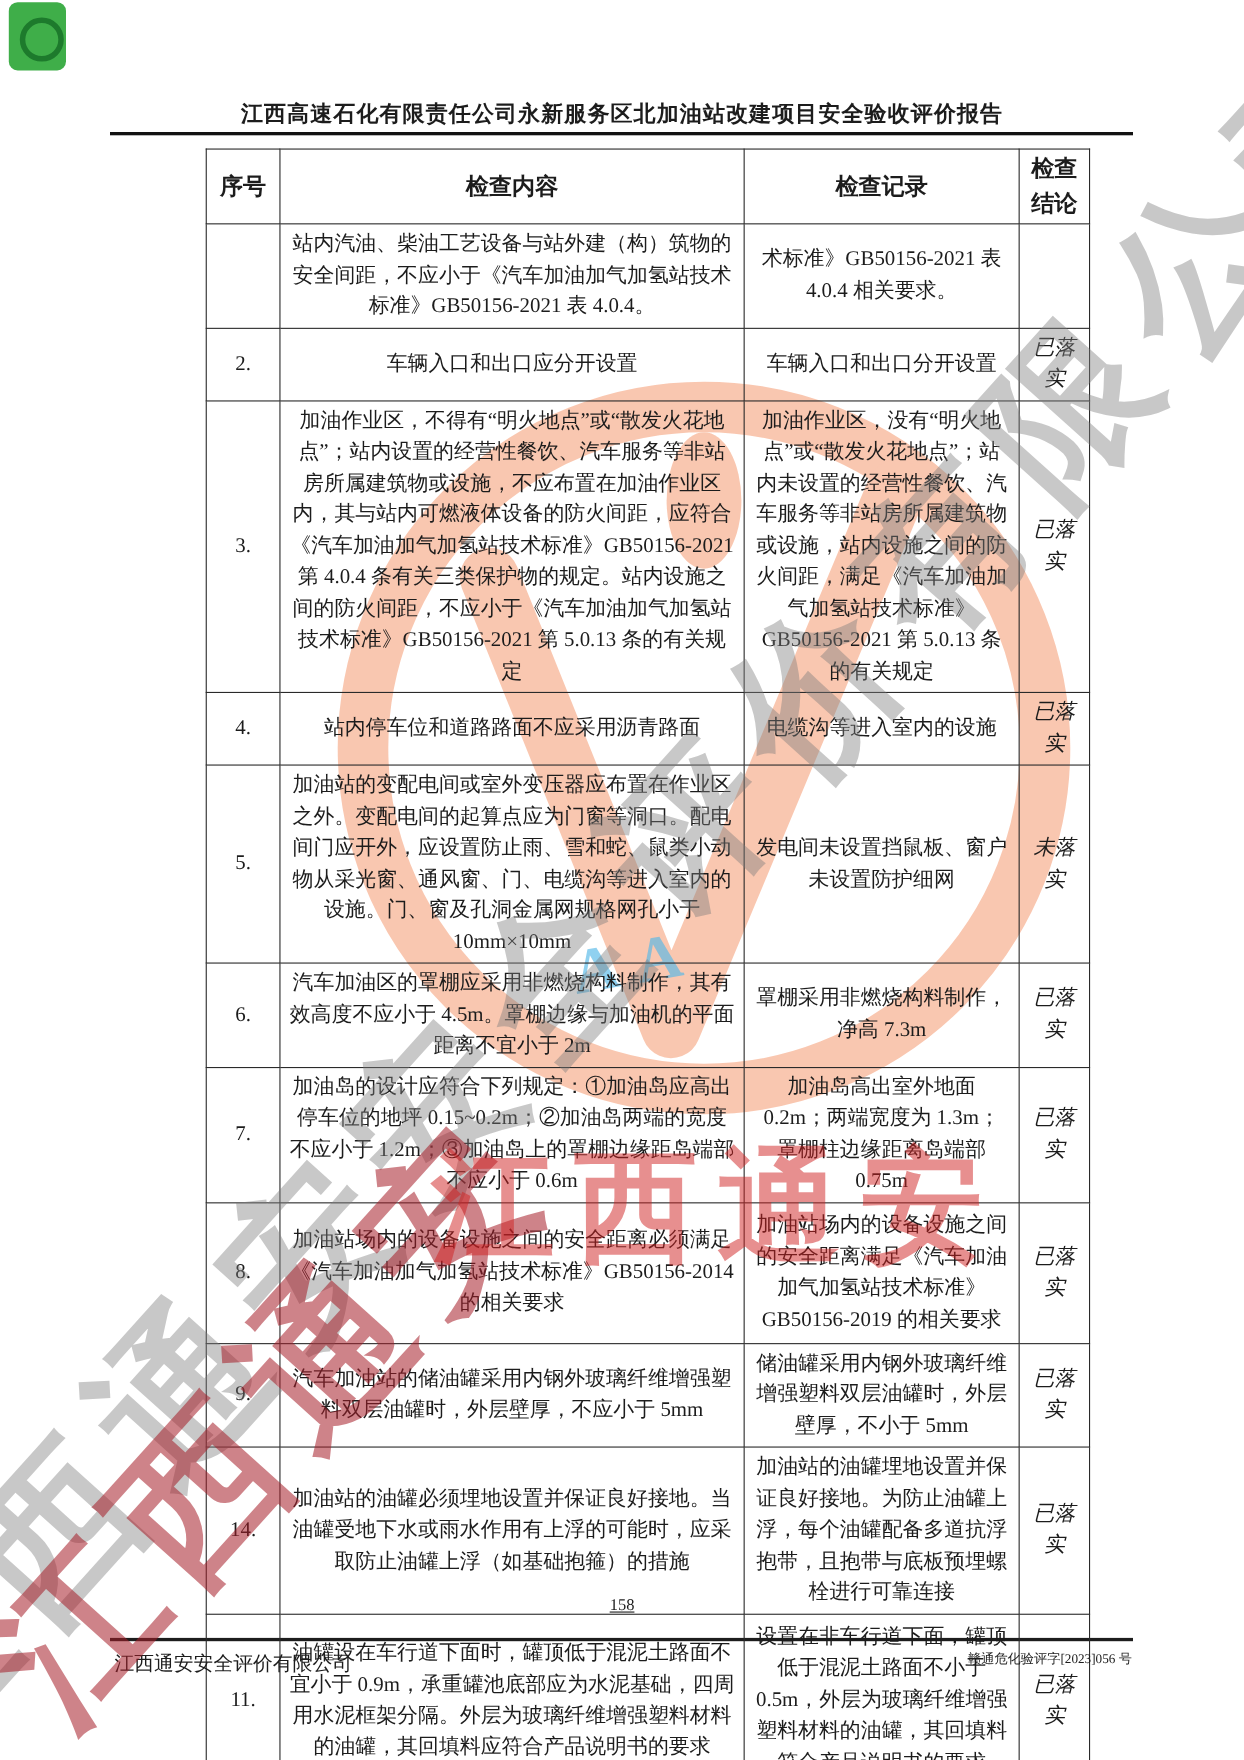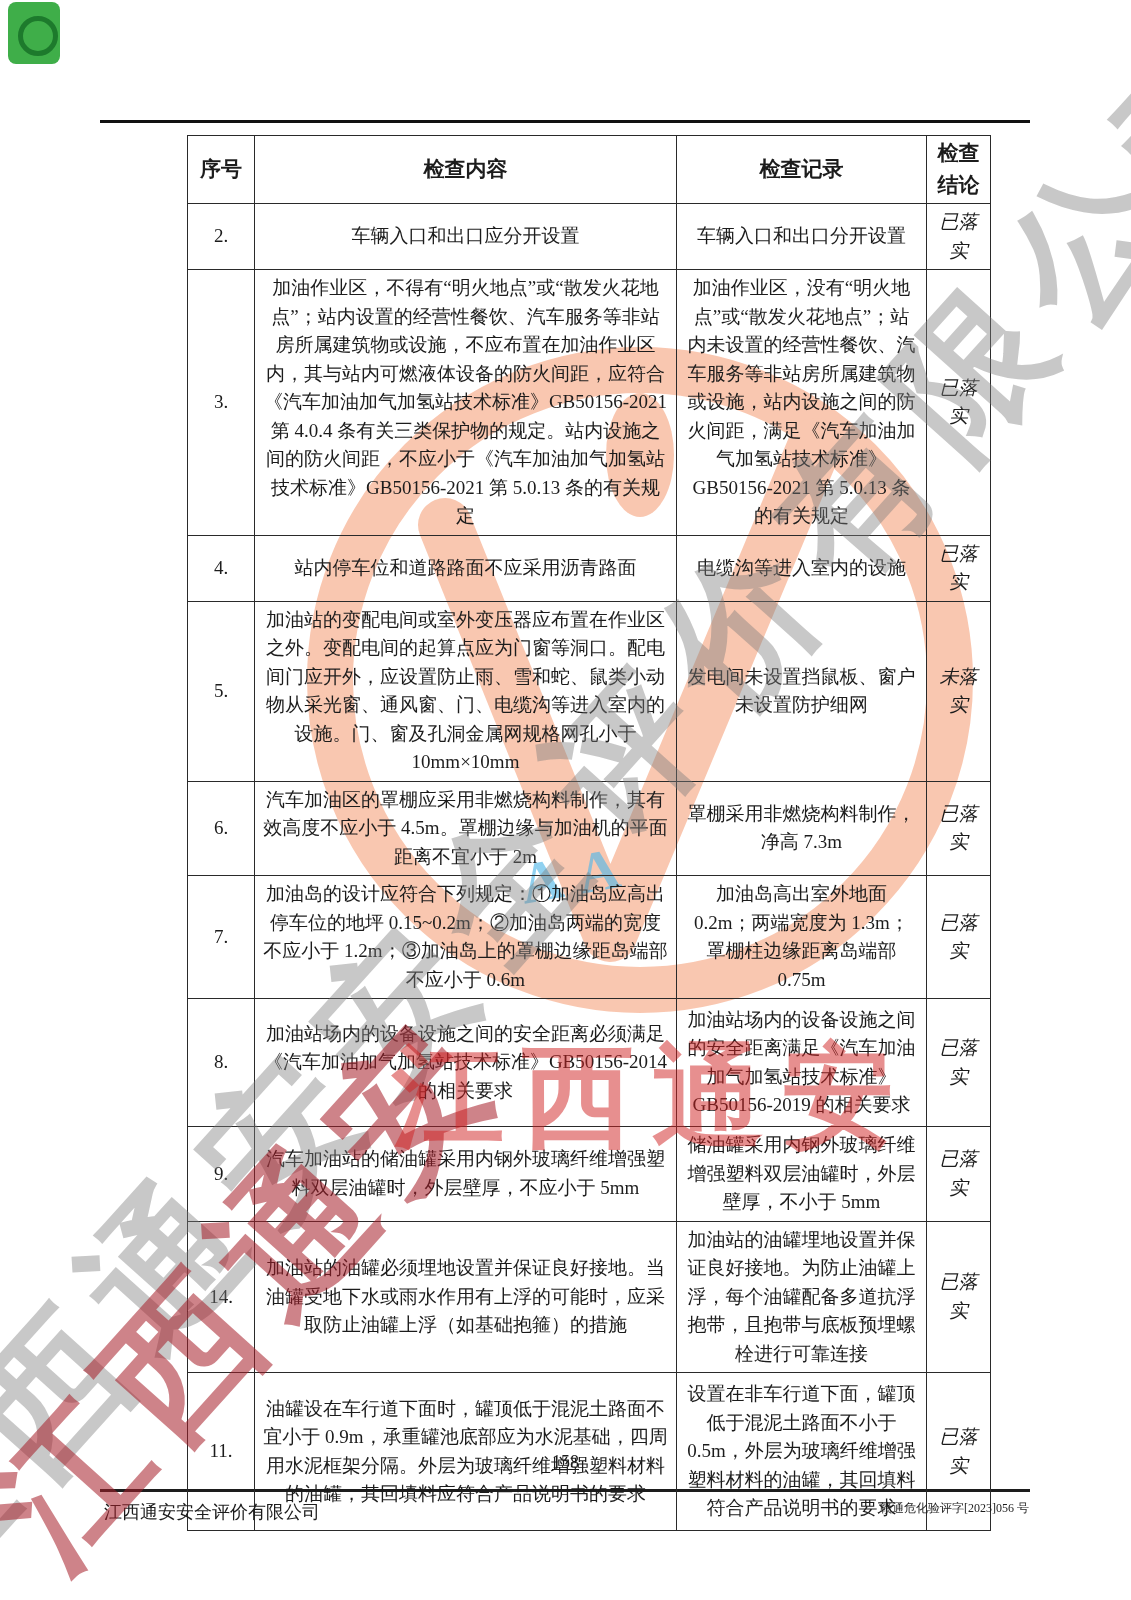--- a/index.html
+++ b/index.html
@@ -17,21 +17,21 @@
   table.check{position:absolute;top:135px;left:187px;width:803px;
     border-collapse:collapse;table-layout:fixed;background:transparent;z-index:2;}
   table.check th,table.check td{border:1.6px solid #2a2a2a;vertical-align:middle;
     padding:4px 8px;font-size:19px;line-height:1.5;}
   table.check th{font-size:21px;font-weight:700;height:52px;padding:2px;}
   td.no{text-align:center;font-size:18px;}
   td.content{text-align:center;}
   td.record{text-align:center;}
   td.conclusion{text-align:center;padding:2px 4px;font-style:italic;}
   
-  .page-number{position:absolute;top:1452px;left:0;width:100%;text-align:center;font-size:18px;z-index:2;text-decoration:underline;}
+  .page-number{position:absolute;top:1452px;left:0;width:100%;text-align:center;font-size:15px;z-index:2;text-decoration:underline;}
   .footer-rule{position:absolute;top:1489px;left:100px;width:930px;height:2.5px;background:#1d1d1d;}
   .footer-left{position:absolute;top:1500px;left:104px;font-size:18px;z-index:2;}
   .footer-right{position:absolute;top:1500px;right:102px;font-size:12px;z-index:2;}
   
   .wm{position:absolute;pointer-events:none;white-space:nowrap;}
   .wm-stamp{left:295px;top:335px;width:690px;height:690px;z-index:1;opacity:.55;}
   .wm-gray{z-index:3;font-size:150px;font-weight:700;letter-spacing:22px;
     color:rgba(125,125,125,0.42);transform:rotate(-48deg);transform-origin:center;
     left:-455px;top:712px;}
   .wm-red-diag{z-index:3;font-size:150px;font-weight:700;letter-spacing:18px;
@@ -57,38 +57,45 @@
   </div>
 
   <svg class="wm wm-stamp" viewBox="0 0 690 690" xmlns="http://www.w3.org/2000/svg">
     <circle cx="345" cy="345" r="310" fill="none" stroke="#f59a70" stroke-width="46"></circle>
     <path d="M 150 190 L 315 600 L 520 110" fill="none" stroke="#f59a70" stroke-width="54" stroke-linecap="round" stroke-linejoin="round"></path>
     <ellipse cx="345" cy="120" rx="34" ry="62" fill="#f59a70"></ellipse>
   </svg>
 
   <div class="wm wm-blue">A A</div>
 
+  <div class="doc-header">江西高速石化有限责任公司永新服务区北加油站改建项目安全验收评价报告</div>
   <div class="header-rule"></div>
 
   <table class="check">
     <colgroup>
       <col style="width:67px">
         <col style="width:422px">
         <col style="width:250px">
         <col style="width:64px">
     </colgroup>
     <thead>
       <tr>
         <th>序号</th>
         <th>检查内容</th>
         <th>检查记录</th>
         <th>检查结论</th>
       </tr>
     </thead>
     <tbody>
+        <tr style="height: 75px;">
+          <td class="no"></td>
+          <td class="content">站内汽油、柴油工艺设备与站外建（构）筑物的安全间距，不应小于《汽车加油加气加氢站技术标准》GB50156-2021 表 4.0.4。</td>
+          <td class="record">术标准》GB50156-2021 表 4.0.4 相关要求。</td>
+          <td class="conclusion"></td>
+        </tr>
         <tr style="height: 46px;">
           <td class="no">2.</td>
           <td class="content">车辆入口和出口应分开设置</td>
           <td class="record">车辆入口和出口分开设置</td>
           <td class="conclusion">已落实</td>
         </tr>
         <tr style="height: 235px;">
           <td class="no">3.</td>
           <td class="content">加油作业区，不得有“明火地点”或“散发火花地点”；站内设置的经营性餐饮、汽车服务等非站房所属建筑物或设施，不应布置在加油作业区内，其与站内可燃液体设备的防火间距，应符合《汽车加油加气加氢站技术标准》GB50156-2021 第 4.0.4 条有关三类保护物的规定。站内设施之间的防火间距，不应小于《汽车加油加气加氢站技术标准》GB50156-2021 第 5.0.13 条的有关规定</td>
           <td class="record">加油作业区，没有“明火地点”或“散发火花地点”；站内未设置的经营性餐饮、汽车服务等非站房所属建筑物或设施，站内设施之间的防火间距，满足《汽车加油加气加氢站技术标准》GB50156-2021 第 5.0.13 条的有关规定</td>

